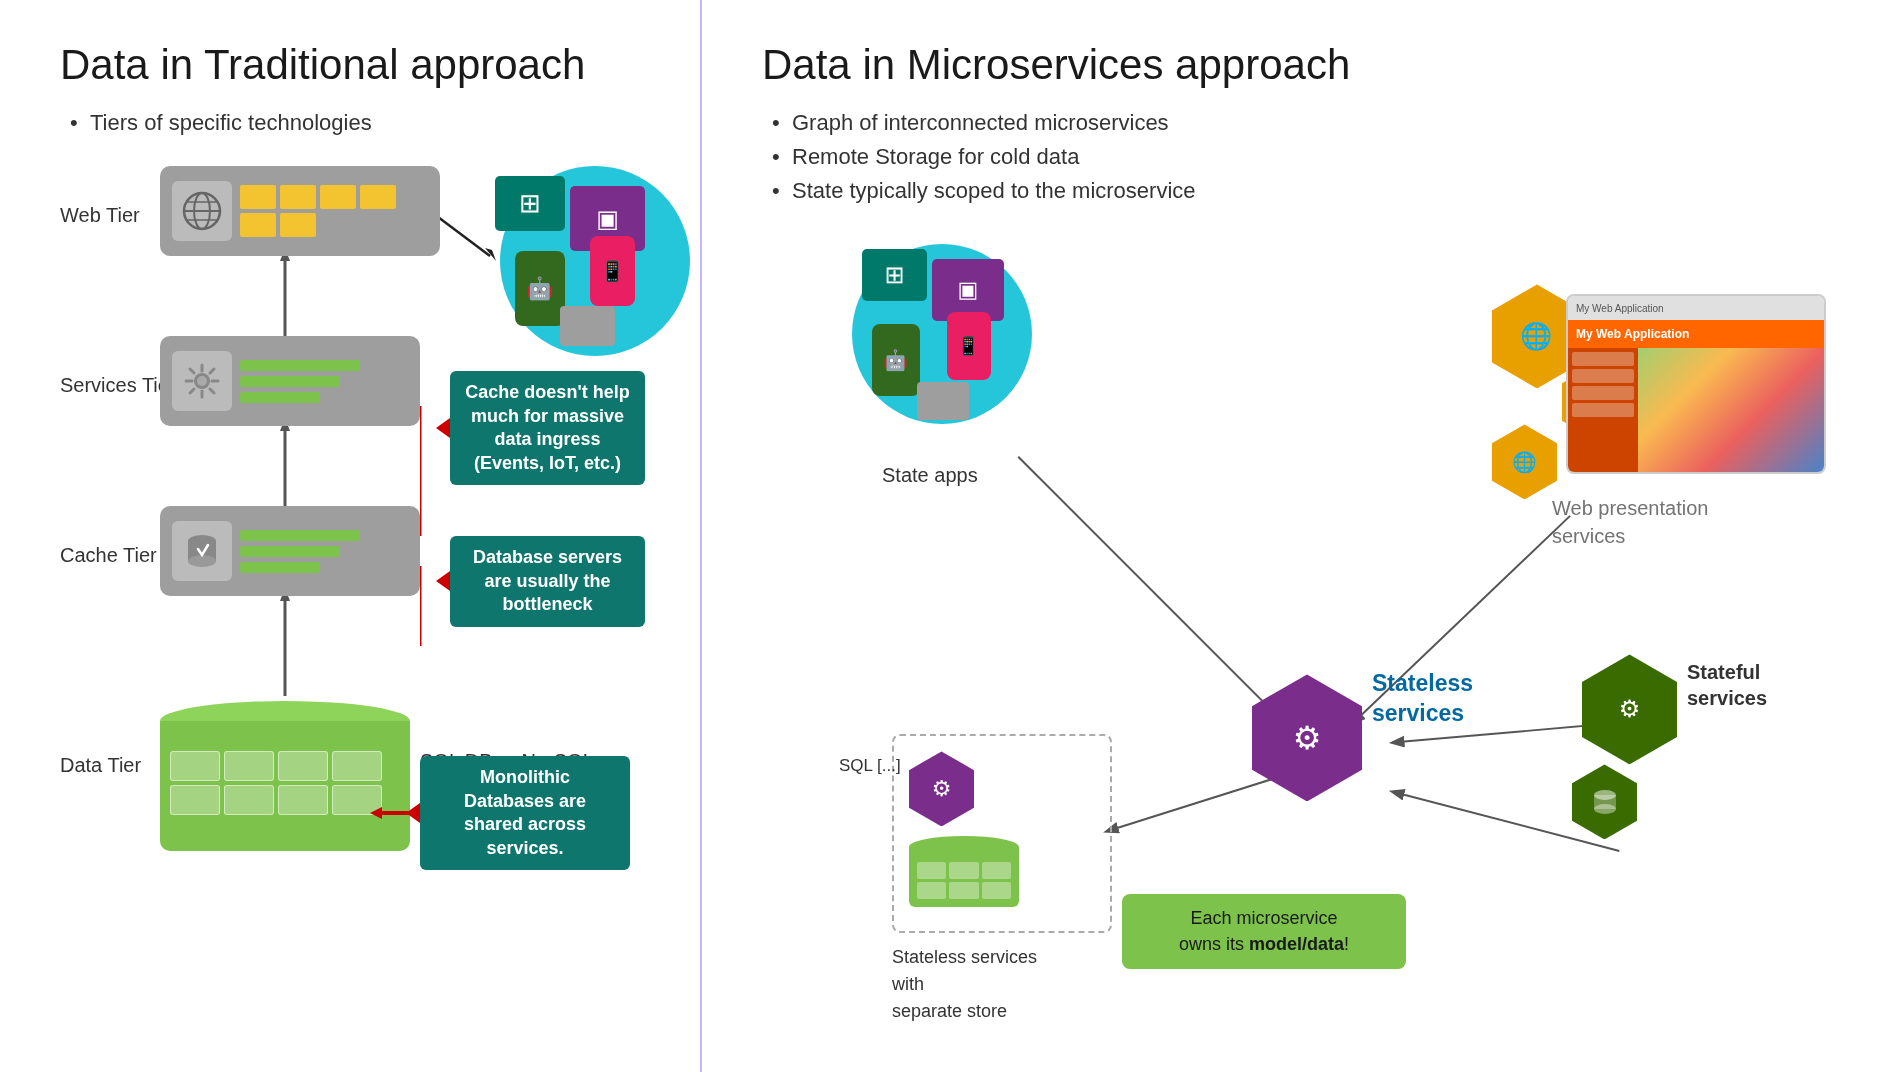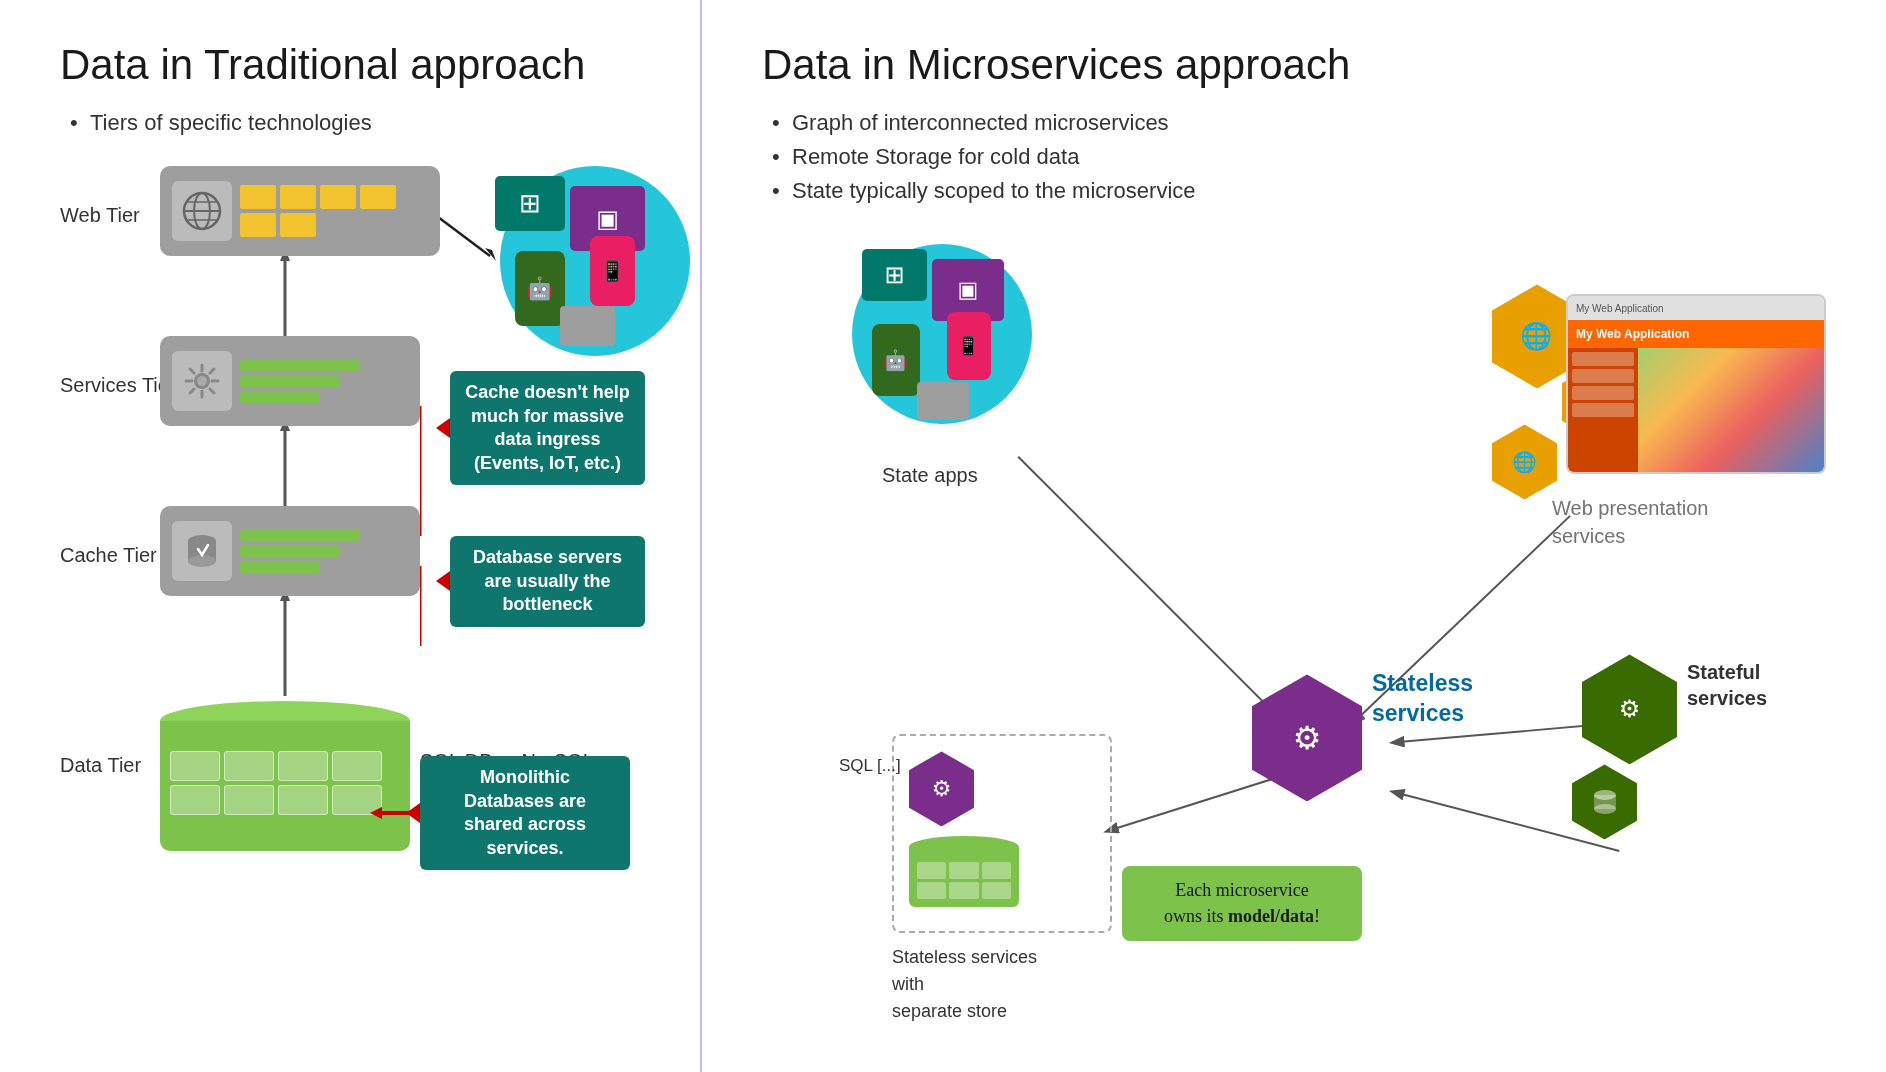--- a/index.html
+++ b/index.html
@@ -663,18 +663,18 @@
           <svg width="30" height="30" viewBox="0 0 30 30">
               <ellipse cx="15" cy="8" rx="11" ry="5" fill="rgba(255,255,255,0.5)"></ellipse>
               <rect x="4" y="8" width="22" height="14" fill="rgba(255,255,255,0.3)"></rect>
               <ellipse cx="15" cy="22" rx="11" ry="5" fill="rgba(255,255,255,0.4)"></ellipse>
             </svg>
         </div>
       </div>
       <div style="position:absolute;top:5px;left:105px;font-size:20px;font-weight:bold;color:#333;line-height:1.3;">Stateful<br>services</div>
     </div>
 
-    <div class="green-callout" style="left:360px;top:632px;width:240px;font-family:Liberation Serif, serif;">
+    <div class="green-callout" style="left:360px;top:660px;width:284px;">
       Each microservice<br>owns its <strong>model/data</strong>!
     </div>
 
   </div>
 </div>
 
 </body></html>

